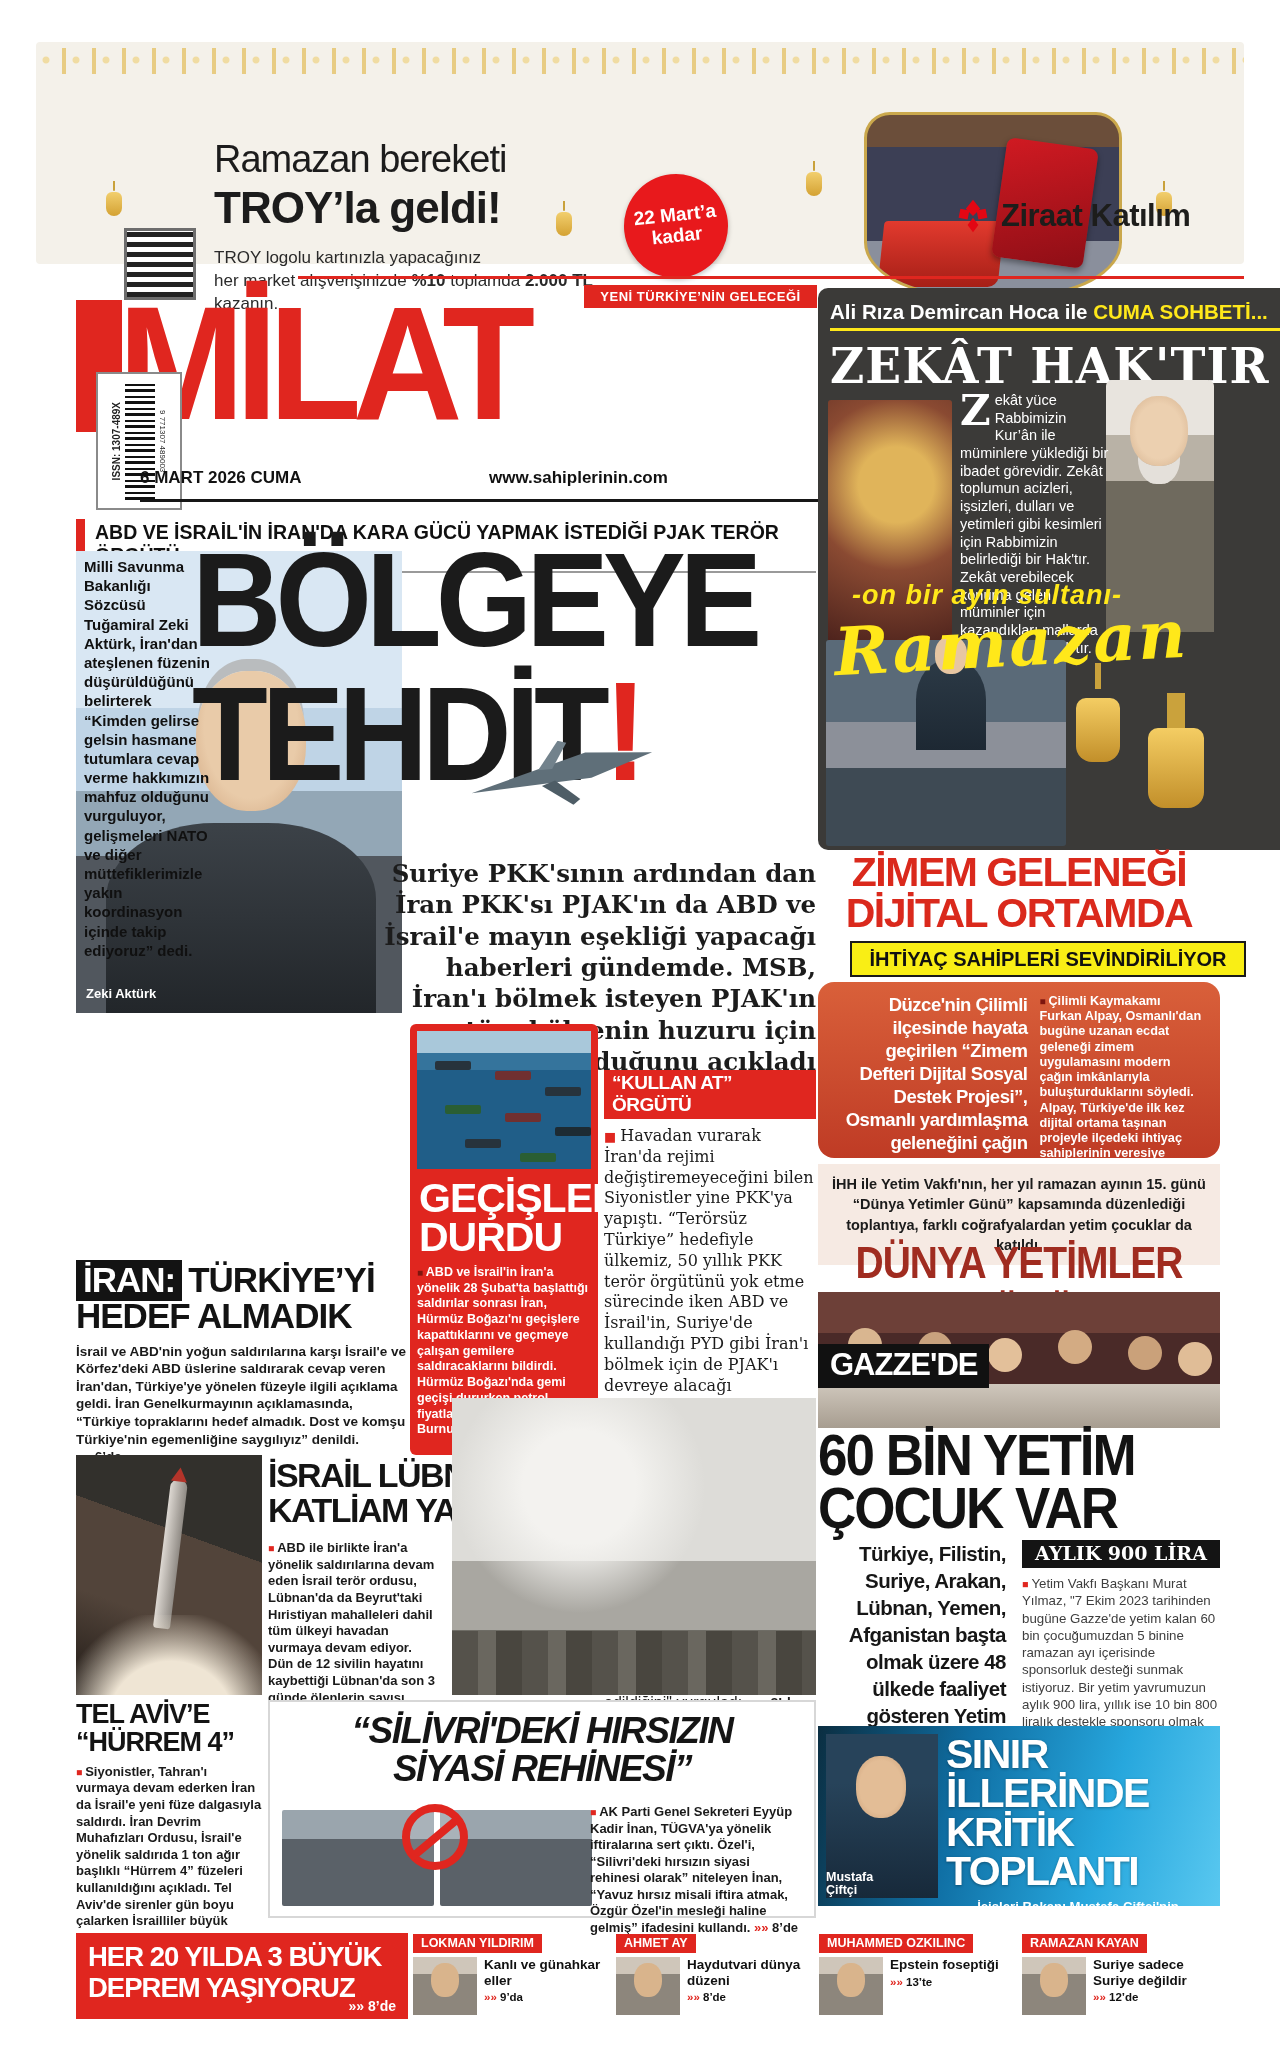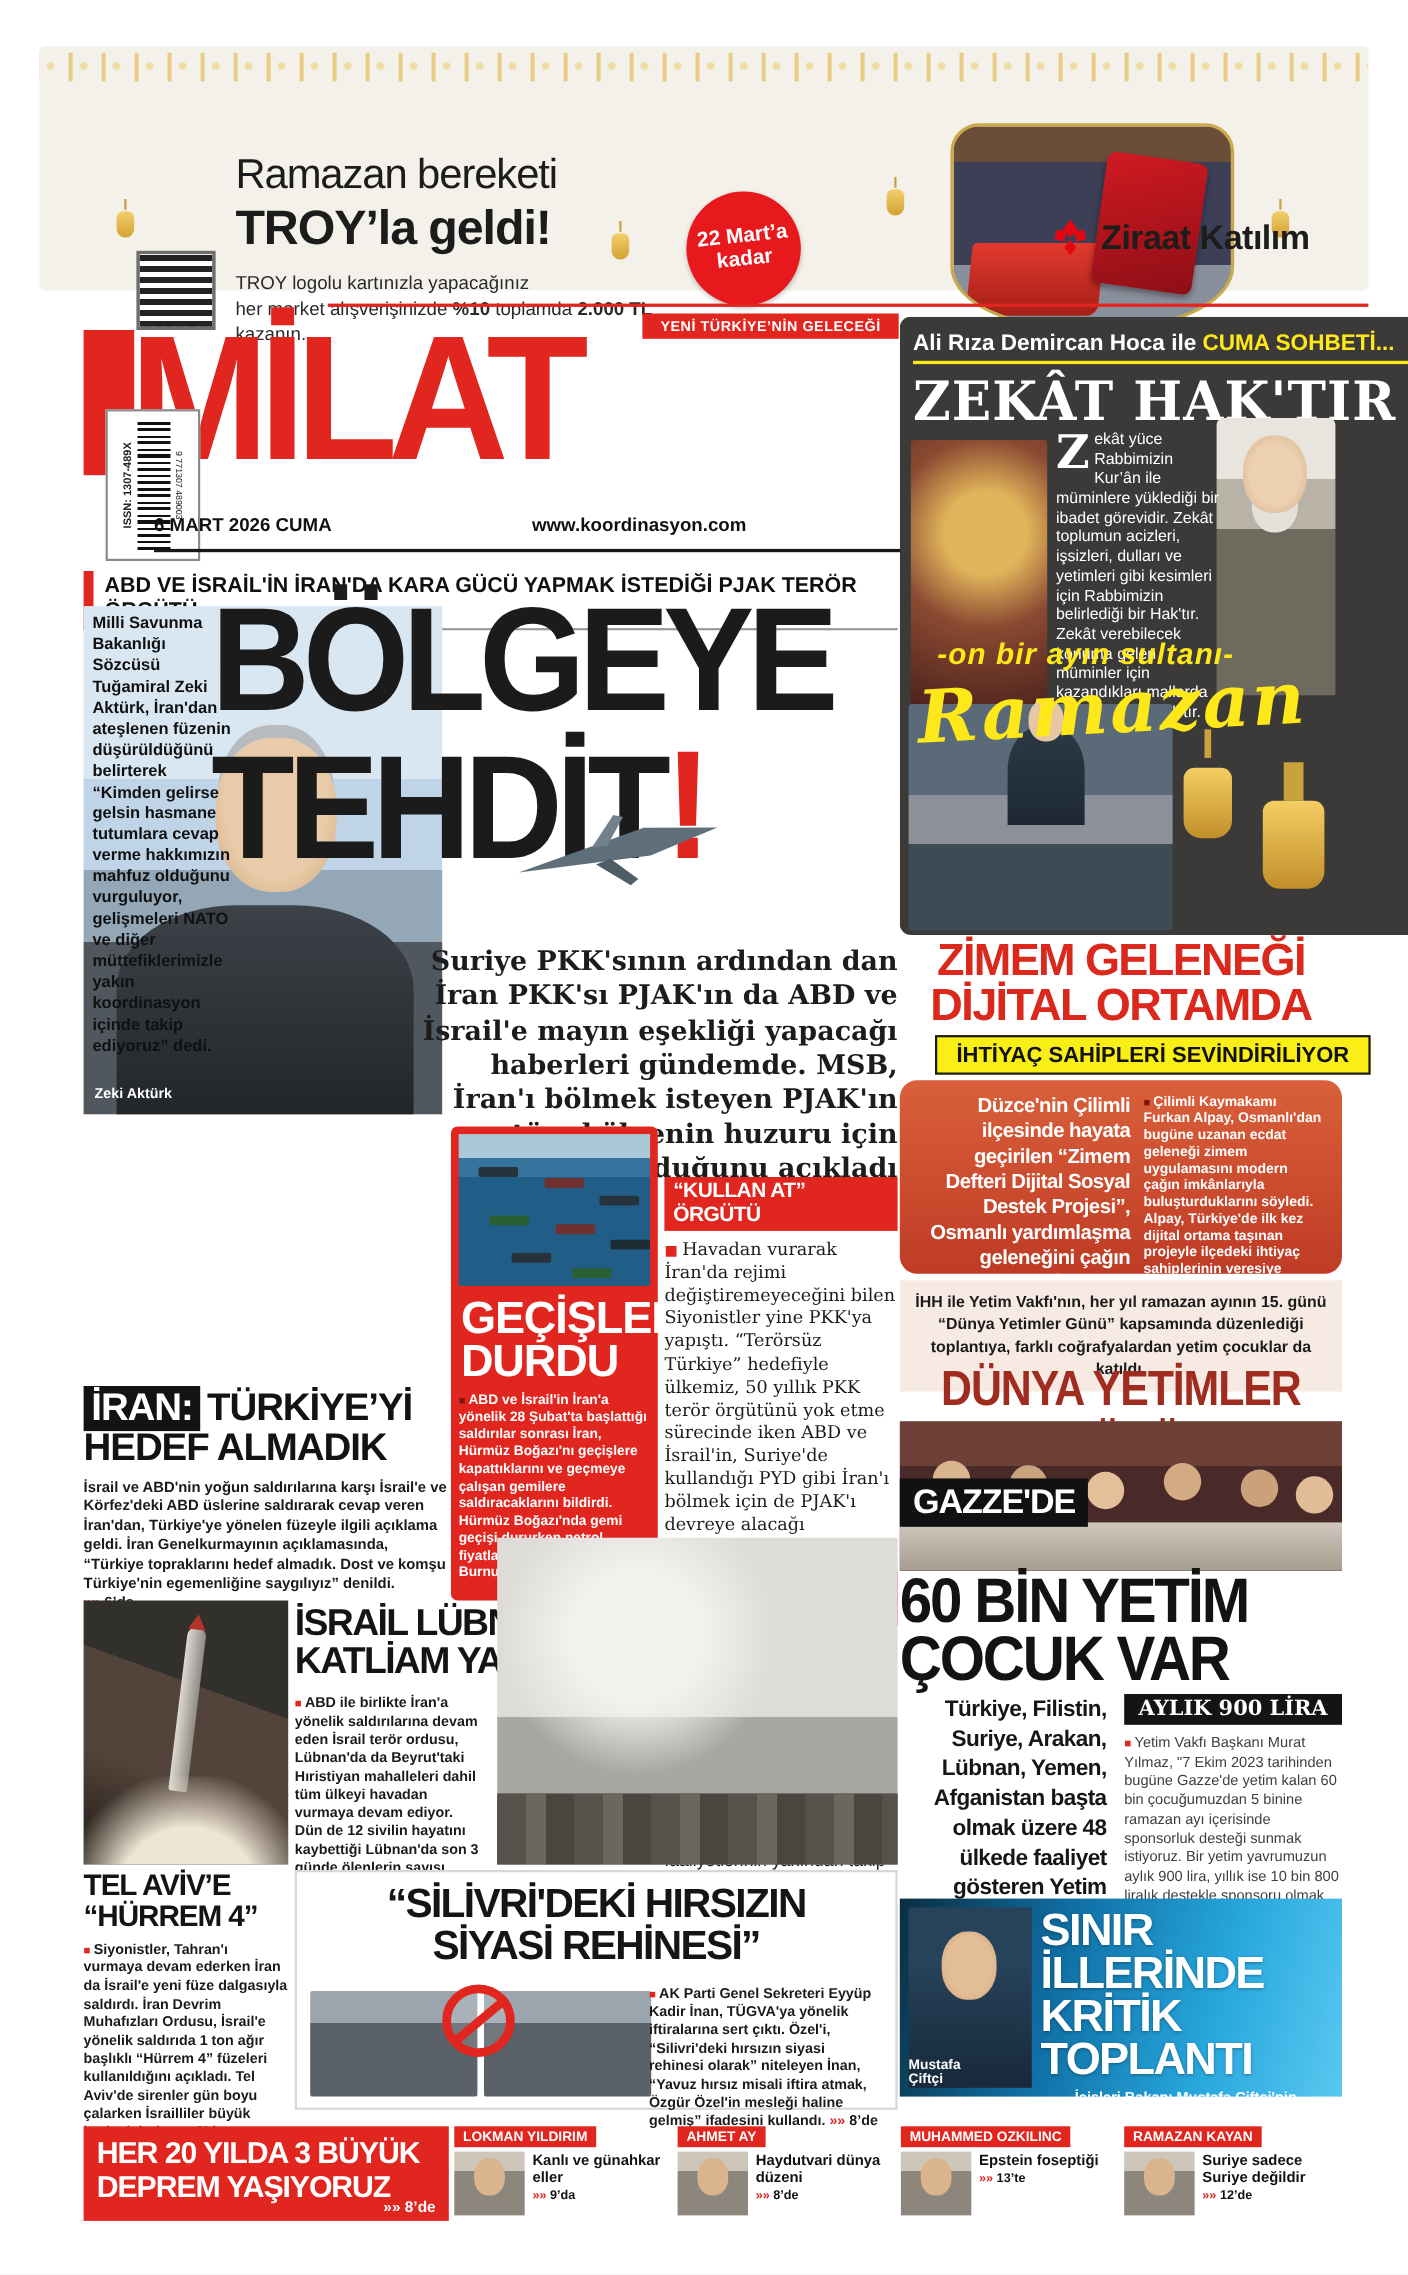--- a/index.html
+++ b/index.html
@@ -96,21 +96,21 @@
   
   #lubnan-head{position:absolute;left:268px;top:1458px;width:350px;font-size:34px;font-weight:900;letter-spacing:-1.5px;line-height:1.03;color:#141414;}
   #lubnan-body{position:absolute;left:268px;top:1540px;width:172px;font-size:13px;font-weight:700;line-height:1.28;color:#1a1a1a;}
   #smoke-photo{position:absolute;left:452px;top:1398px;width:364px;height:297px;
     background:radial-gradient(circle at 35% 30%,#f3f2ef 0 18%,rgba(243,242,239,0) 40%),
                linear-gradient(180deg,#dddcd8 0 55%,#a9a7a1 55% 78%,#6f6d66 78% 100%);}
   #smoke-photo .city{position:absolute;left:0;bottom:0;width:100%;height:64px;background:repeating-linear-gradient(90deg,#55524b 0 26px,#6a675f 26px 44px,#49463f 44px 70px);}
 
   
   #silivri{position:absolute;left:268px;top:1700px;width:548px;height:218px;border:2px solid #d7d7d7;background:#fff;padding:10px 12px;}
-  .sil-head{font-size:37px;font-weight:900;letter-spacing:-1.5px;line-height:1.04;color:#151515;text-align:center;}
+  .sil-head{font-size:37px;font-weight:900;letter-spacing:-1.5px;line-height:1.04;color:#151515;text-align:center;font-style:italic;}
   .sil-photos{position:absolute;left:12px;bottom:10px;width:310px;height:96px;display:flex;gap:6px;}
   .sil-photo{flex:1;background:linear-gradient(180deg,#9aa5ad 0 30%,#5a6168 30% 100%);border-radius:2px;}
   .nosign{position:absolute;left:120px;top:-6px;width:66px;height:66px;border:8px solid #e0261f;border-radius:50%;background:rgba(255,255,255,.15);}
   .nosign::after{content:"";position:absolute;left:-4px;top:22px;width:58px;height:8px;background:#e0261f;transform:rotate(-40deg);}
   .sil-body{position:absolute;right:12px;top:102px;width:212px;font-size:13px;font-weight:700;line-height:1.27;color:#1a1a1a;}
 
   
   #zekat{position:absolute;left:818px;top:288px;width:478px;height:562px;background:#3b3a38;border-radius:10px;padding:12px 12px 0;
     background-image:radial-gradient(circle at 20% 80%,rgba(255,255,255,.06) 1px,transparent 2px),radial-gradient(circle at 80% 30%,rgba(255,255,255,.05) 1px,transparent 2px);}
   .zekat-kicker{font-size:20.5px;font-weight:800;color:#fff;border-bottom:3px solid #ffe81a;padding-bottom:4px;white-space:nowrap;}
@@ -216,21 +216,21 @@
   <div class="tagline">YENİ TÜRKİYE’NİN GELECEĞİ</div>
   <div class="logo-block"></div>
   <div class="logo">MİLAT</div>
   <div class="barcode-box">
     <span class="issn">ISSN: 1307-489X</span>
     <span class="bars"></span>
     <span class="bcnum">9 771307 489003</span>
   </div>
   <div class="dateline">
     <span>6 MART 2026 CUMA</span>
-    <span>www.koordinasyon.com</span>
+    <span>www.sahiplerinin.com</span>
     <span>Fiyatı: 20 TL</span>
     <span>KKTC: 30 TL</span>
   </div>
   <div class="black-rule"></div>
 
   <div id="zekat">
     <div class="zekat-kicker"><span>Ali Rıza Demircan Hoca ile </span><span class="yellow">CUMA SOHBETİ...</span></div>
     <div class="zekat-head">ZEKÂT HAK'TIR</div>
     <div class="grain-photo"></div>
     <div class="imam-photo">

